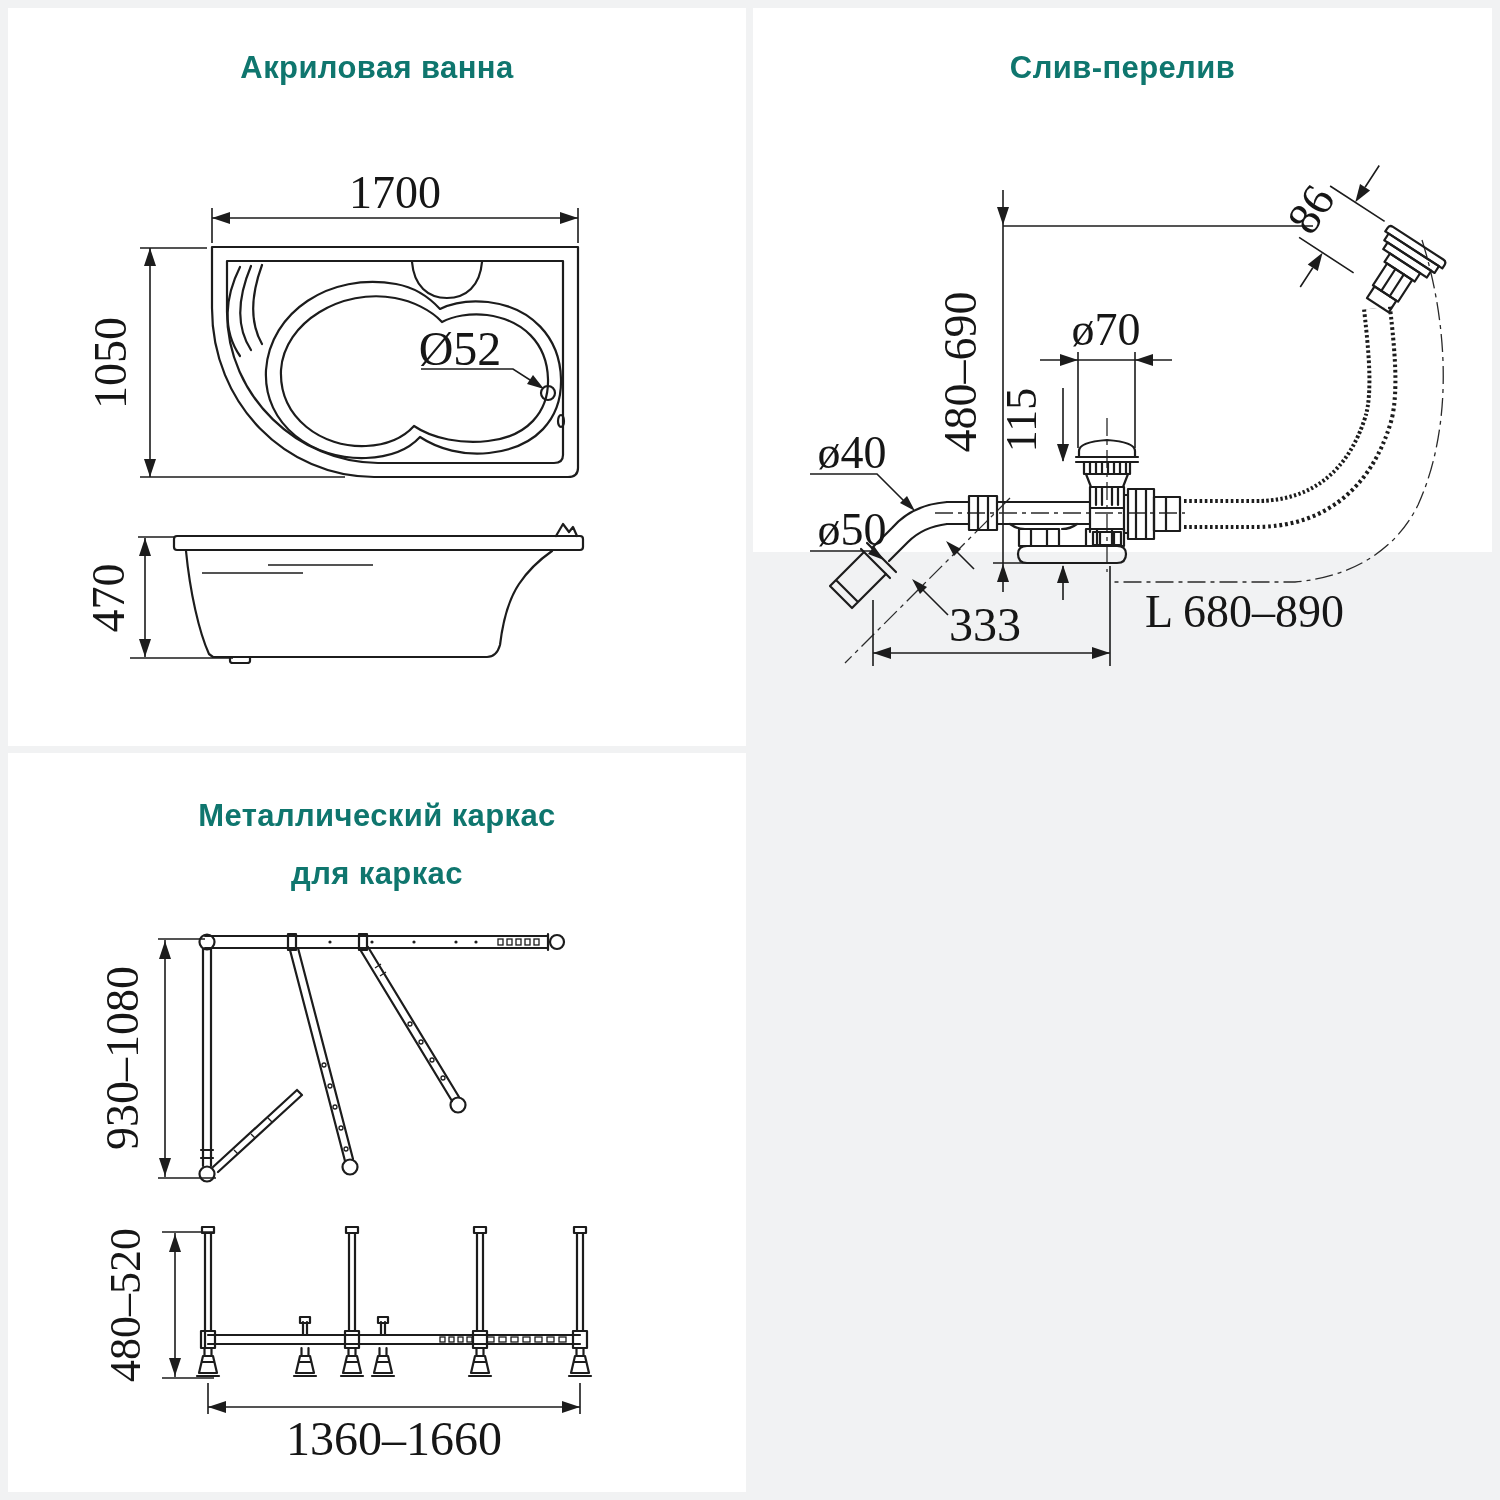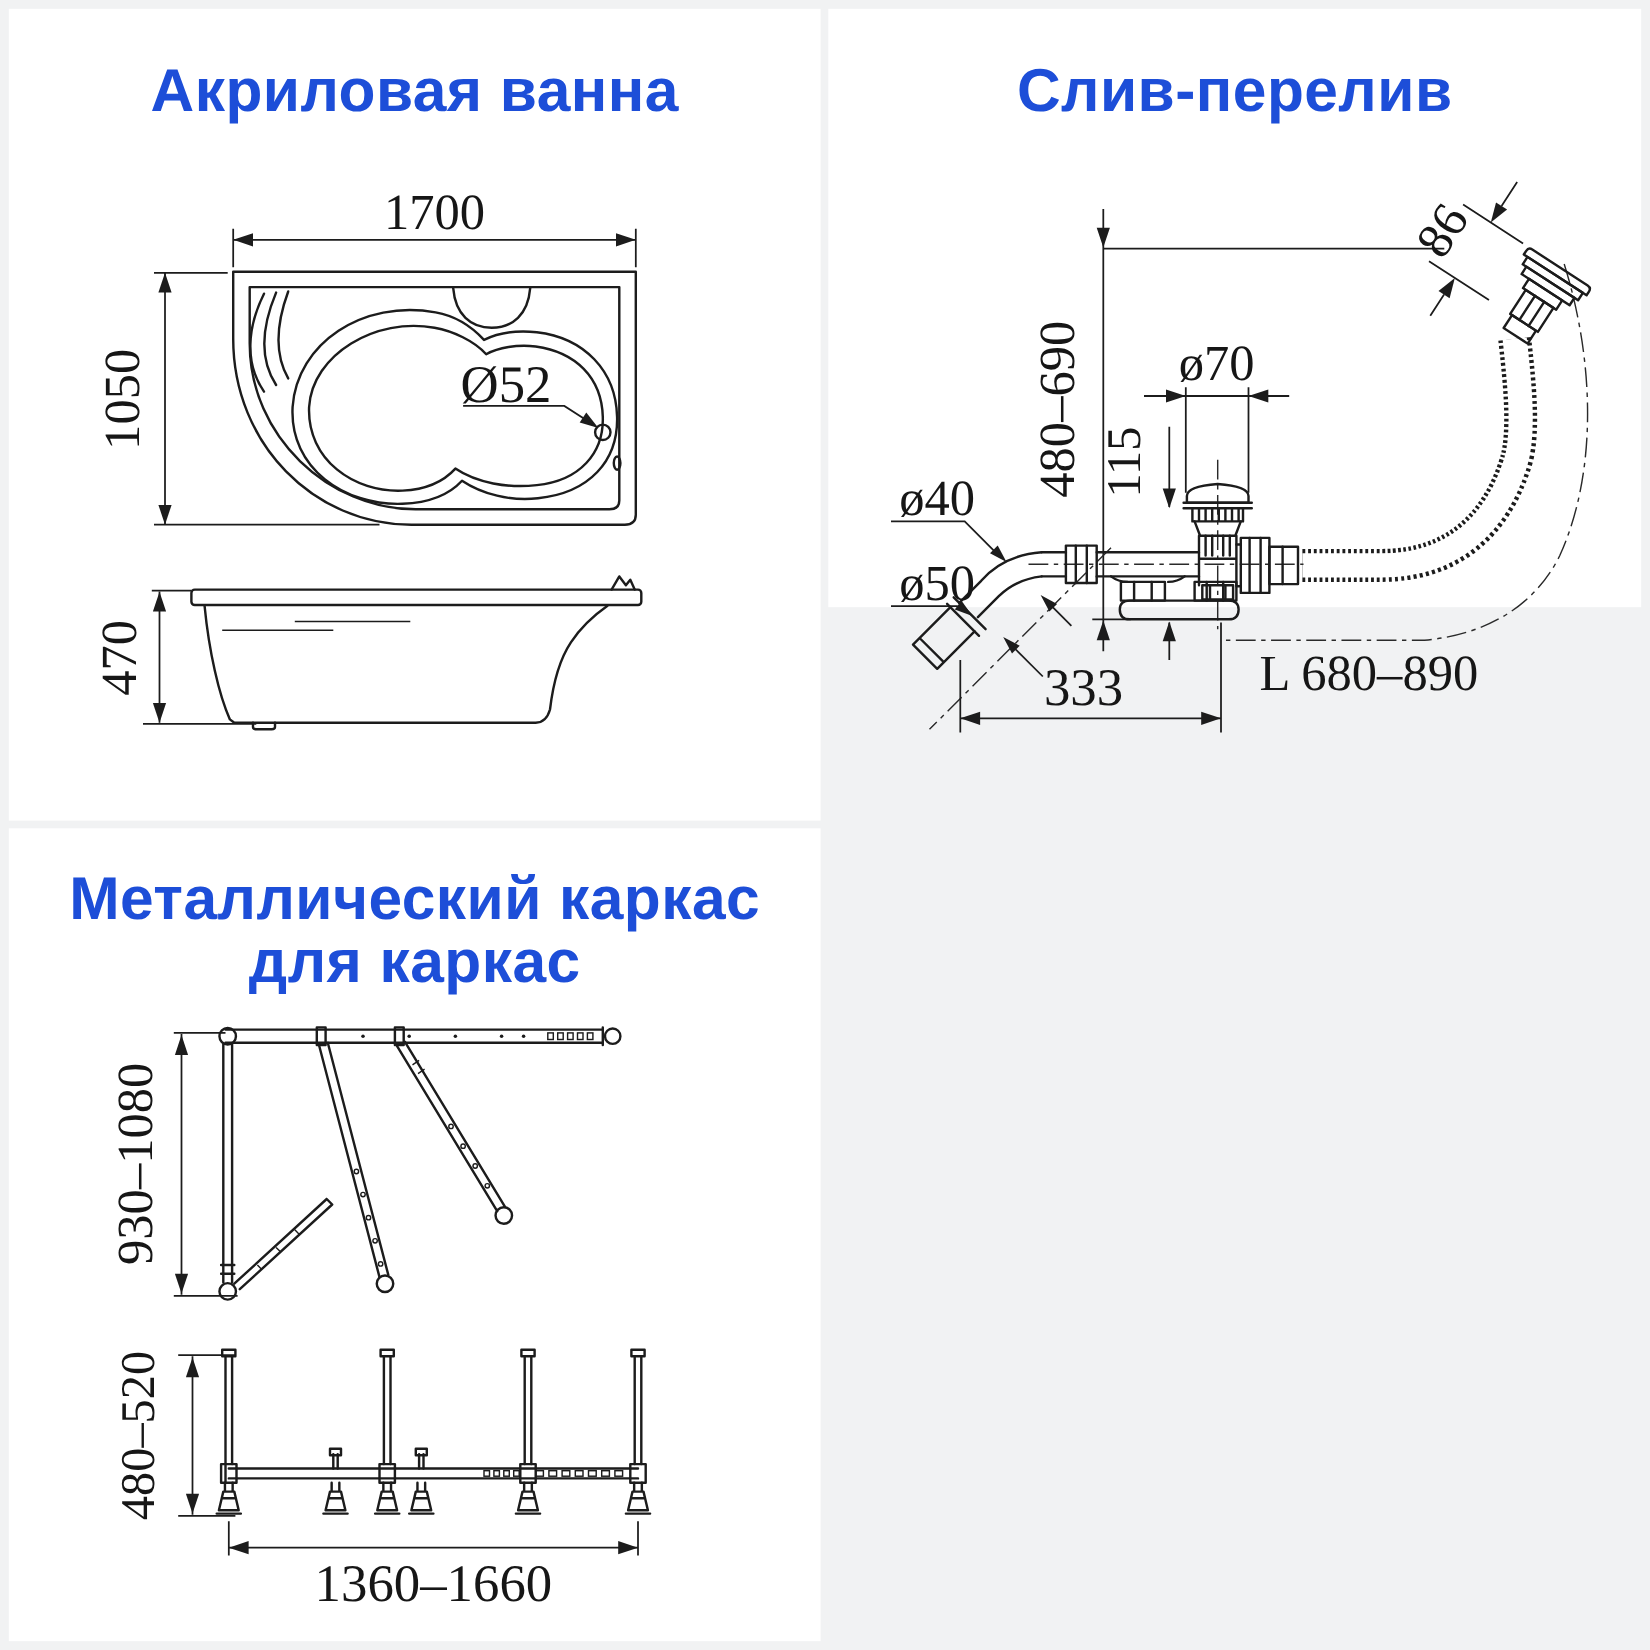--- a/index.html
+++ b/index.html
@@ -8,21 +8,21 @@
     background:#f1f2f3;
     font-family:"Liberation Sans", sans-serif;
     overflow:hidden;
   }
   .panel{position:absolute;background:#ffffff;}
   #panel-bathtub{left:8px;top:8px;width:738px;height:738px;}
   #panel-drain{left:753px;top:8px;width:739px;height:544px;}
   #panel-frame{left:8px;top:753px;width:738px;height:739px;}
   .panel-title{
     position:absolute;left:0;width:100%;text-align:center;margin:0;
-    font-size:55px;font-weight:700;color:#1d4ed8;letter-spacing:.4px;
+    font-size:31px;font-weight:700;color:#0f766e;letter-spacing:.4px;
   }
   #panel-bathtub .panel-title,#panel-drain .panel-title{top:42px;}
   #panel-frame .panel-title{top:34px;line-height:58px;}
   .drawing{position:absolute;left:0;top:0;}
   svg{display:block;}
   .ln{stroke:#1c1c1c;stroke-width:2.2;fill:none;stroke-linecap:round;stroke-linejoin:round;}
   .dim{stroke:#1c1c1c;stroke-width:1.6;fill:none;}
   .thin{stroke:#1c1c1c;stroke-width:1.3;fill:none;}
   .cline{stroke:#2a2a2a;stroke-width:1.3;fill:none;stroke-dasharray:18 5 4 5;}
   .arr{fill:#1c1c1c;stroke:none;}

